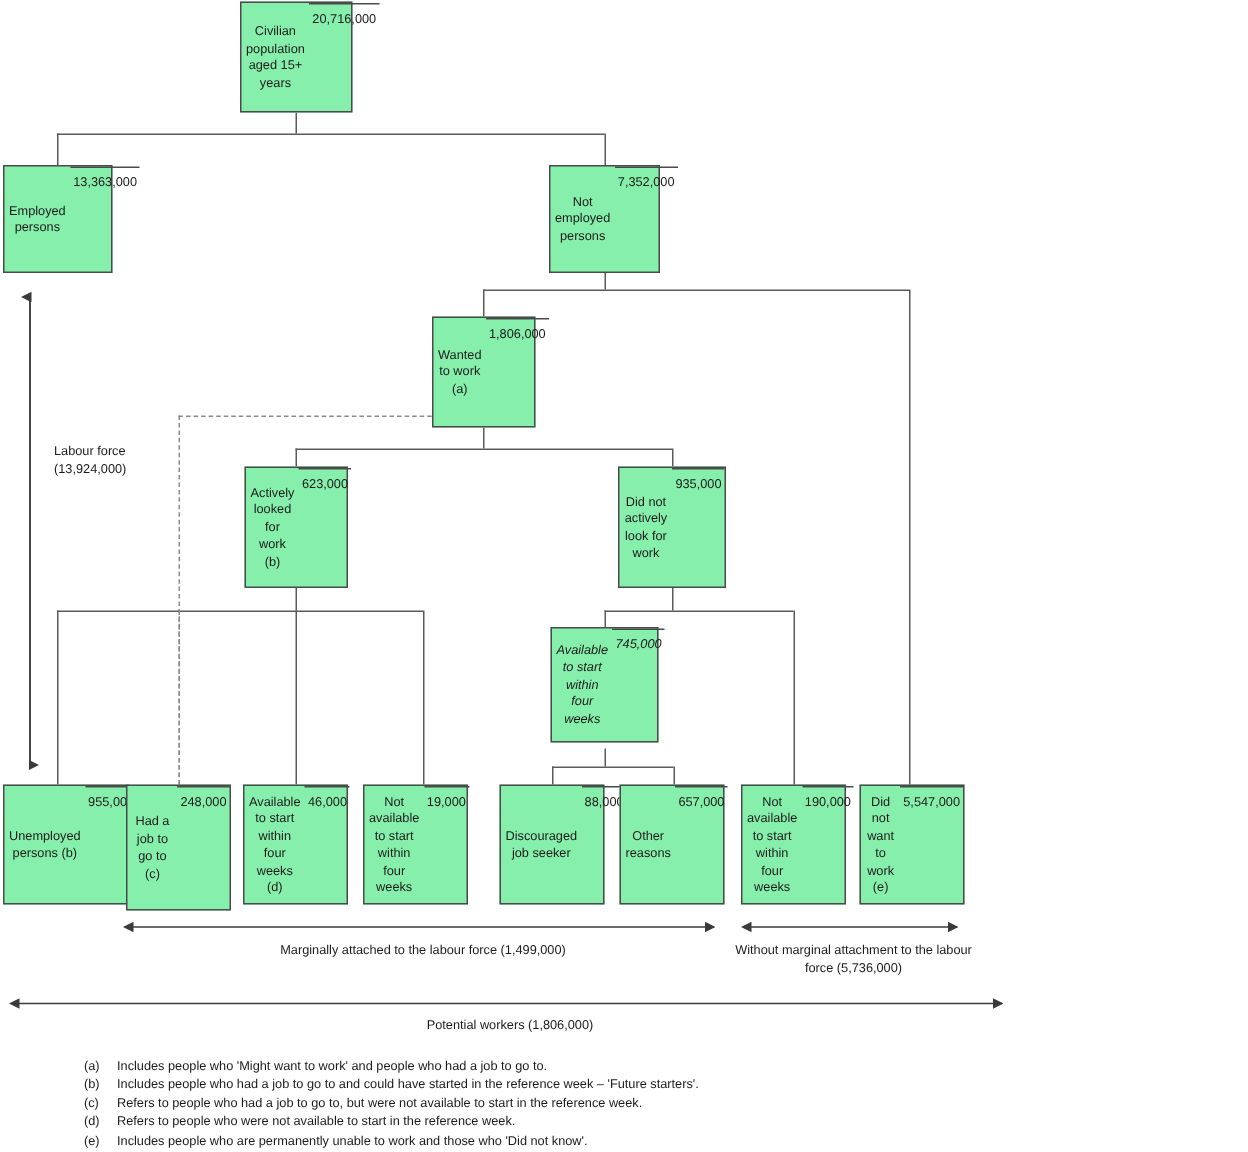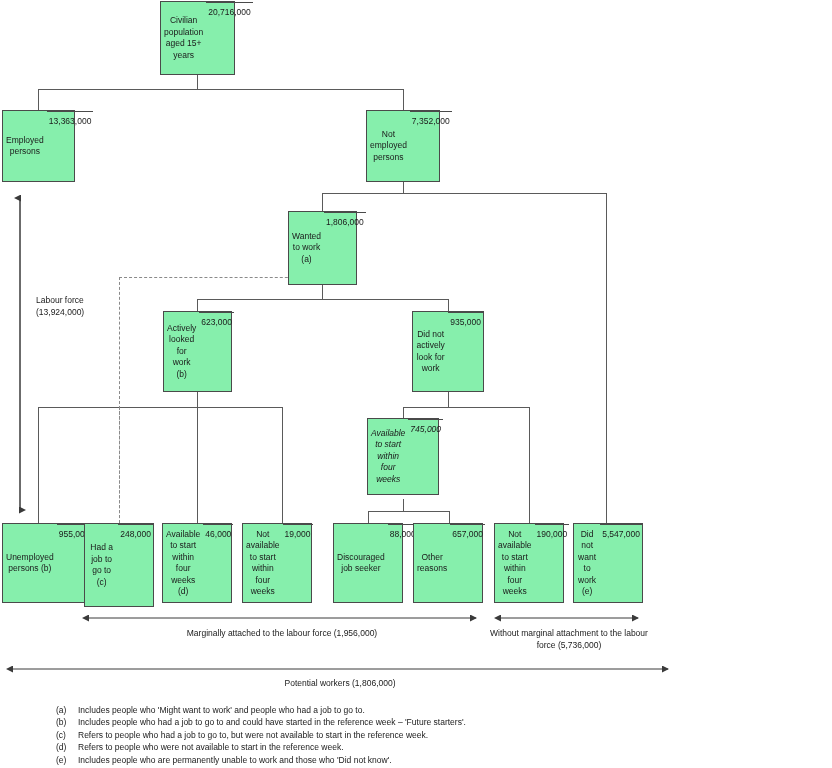--- a/index.html
+++ b/index.html
@@ -243,21 +243,21 @@
     <defs>
       <marker id="arrL1" markerWidth="7" markerHeight="7" refX="6" refY="3.5" orient="auto">
         <path d="M7,0 L7,7 L0,3.5 Z" fill="#3a3a3a"></path>
       </marker>
       <marker id="arrR1" markerWidth="7" markerHeight="7" refX="6" refY="3.5" orient="auto">
         <path d="M0,0 L0,7 L7,3.5 Z" fill="#3a3a3a"></path>
       </marker>
     </defs>
     <line x1="6" y1="6" x2="394" y2="6" stroke="#3a3a3a" stroke-width="1" marker-start="url(#arrL1)" marker-end="url(#arrR1)"></line>
   </svg>
-  <div class="anno center" style="left:82px; top:628px; width:400px;">Marginally attached to the labour force (1,956,000)</div>
+  <div class="anno center" style="left:82px; top:628px; width:400px;">Marginally attached to the labour force (1,499,000)</div>
 
   <svg class="hbracket" style="left:494px; top:612px; width:150px; height:12px;" viewBox="0 0 150 12">
     <defs>
       <marker id="arrL2" markerWidth="7" markerHeight="7" refX="6" refY="3.5" orient="auto">
         <path d="M7,0 L7,7 L0,3.5 Z" fill="#3a3a3a"></path>
       </marker>
       <marker id="arrR2" markerWidth="7" markerHeight="7" refX="6" refY="3.5" orient="auto">
         <path d="M0,0 L0,7 L7,3.5 Z" fill="#3a3a3a"></path>
       </marker>
     </defs>

